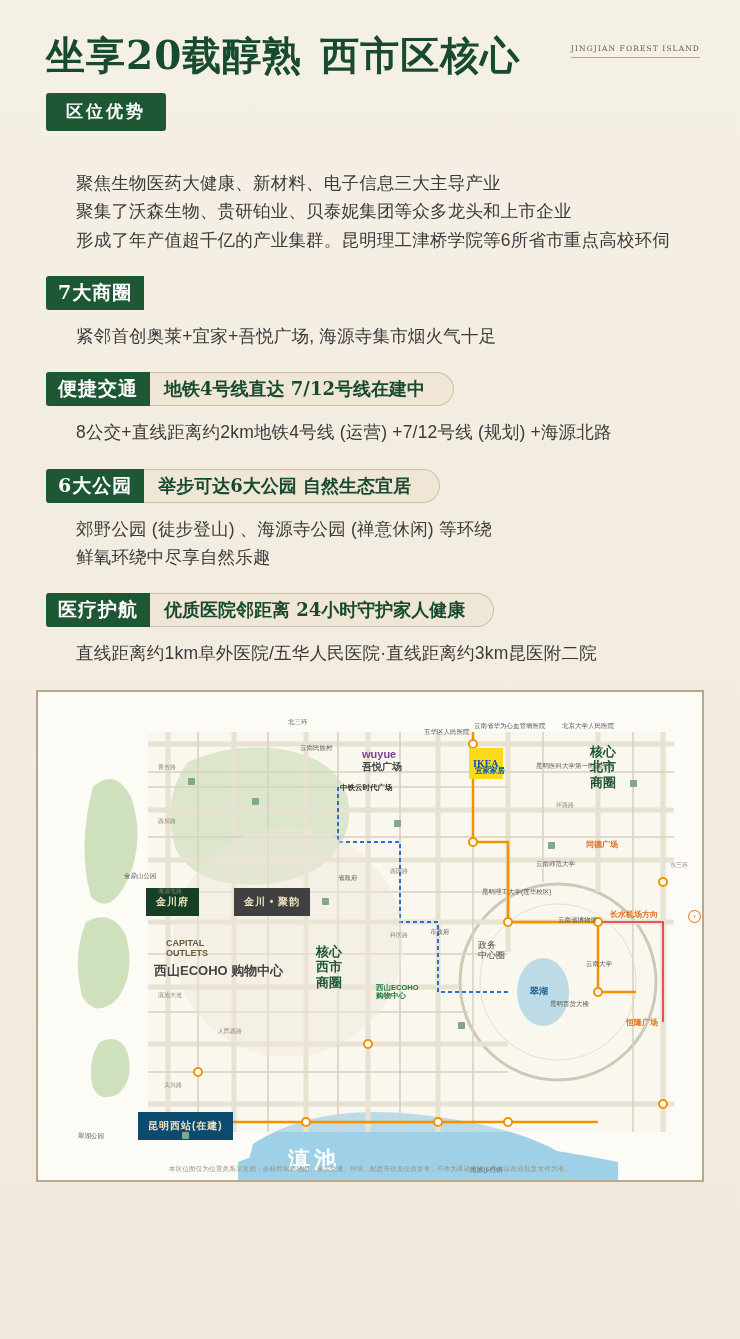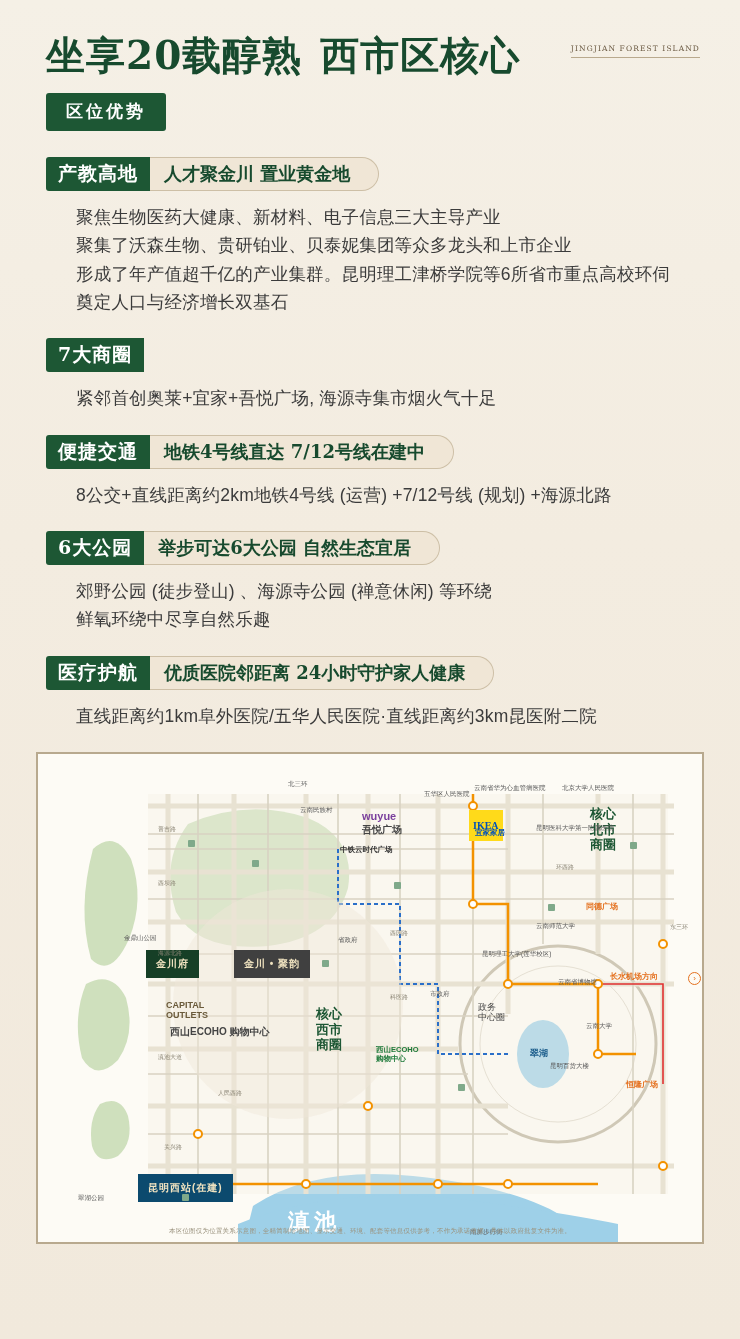--- a/index.html
+++ b/index.html
@@ -223,29 +223,24 @@
     <div class="brand">
       <div class="brand-logo">JINGJIAN FOREST ISLAND</div>
       <div class="brand-rule"></div>
     </div>
     <div class="sub-badge">区位优势</div>
   </div>
 
   <div class="sections">
 
     <div class="section">
-      <div class="sec-head">
-        <div class="tag">产教高地</div>
-        <div class="tail">人才聚金川  置业黄金地</div>
-      </div>
       <div class="sec-body">
         <div class="line">聚焦生物医药大健康、新材料、电子信息三大主导产业</div>
         <div class="line">聚集了沃森生物、贵研铂业、贝泰妮集团等众多龙头和上市企业</div>
         <div class="line">形成了年产值超千亿的产业集群。昆明理工津桥学院等6所省市重点高校环伺</div>
-        <div class="line">奠定人口与经济增长双基石</div>
       </div>
     </div>
 
     <div class="section">
       <div class="sec-head">
         <div class="tag">7大商圈</div>
       </div>
       <div class="sec-body">
         <div class="line">紧邻首创奥莱+宜家+吾悦广场, 海源寺集市烟火气十足</div>
       </div>
@@ -377,21 +372,21 @@
 
       <div class="est-box" style="left:108px; top:196px;">金川府</div>
       <div class="est-box2" style="left:196px; top:196px;">金川 • 聚韵</div>
 
       <div class="mlabel" style="left:324px; top:56px; font-size:11px; font-weight:bold; color:#7a3f9d;">wuyue<br><span style="font-size:10px;color:#444;">吾悦广场</span></div>
       <div class="mlabel" style="left:302px; top:92px; font-size:7.5px; color:#333; font-weight:bold;">中铁云时代广场</div>
       <div class="mlabel" style="left:431px; top:56px; font-size:10px; font-weight:bold; color:#0051ba; background:#ffda1a; padding:10px 4px;font-family:Liberation Serif, serif;">IKEA</div>
       <div class="mlabel" style="left:437px; top:75px; font-size:7.5px; color:#0051ba; font-weight:bold;">宜家家居</div>
       <div class="mlabel orange-txt" style="left:548px; top:148px;">同德广场</div>
       <div class="mlabel" style="left:128px; top:246px; font-size:9px; font-weight:bold; color:#6a5a3a;">CAPITAL<br>OUTLETS</div>
-      <div class="mlabel" style="left:132px; top:272px; font-size:10px; font-weight:bold; color:#444;">西山ECOHO 购物中心</div>
+      <div class="mlabel" style="left:116px; top:272px; font-size:13px; font-weight:bold; color:#444;">西山ECOHO 购物中心</div>
       <div class="mlabel" style="left:338px; top:292px; font-size:7.5px; color:#1d7a3a; font-weight:bold;">西山ECOHO<br>购物中心</div>
       <div class="mlabel orange-txt" style="left:588px; top:326px;">恒隆广场</div>
 
       <div class="mlabel" style="left:492px; top:294px; font-size:9px; font-weight:bold; color:#1d5e8c;">翠湖</div>
 
       <div class="mlabel orange-txt" style="left:572px; top:218px;">长水机场方向</div>
       <div class="airport-arrow" style="left:650px; top:218px;">›</div>
 
       <div class="est-box" style="left:100px; top:420px; background:#0c4a6e;">昆明西站(在建)</div>
 

